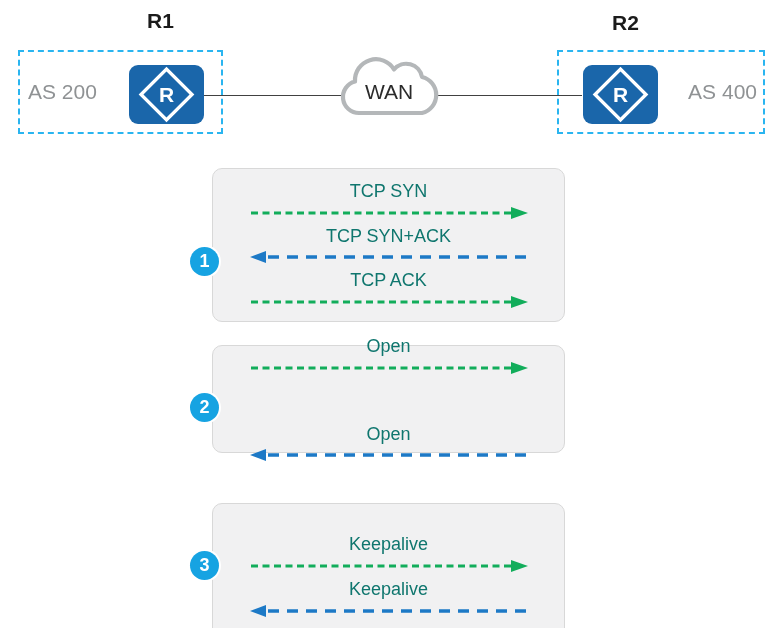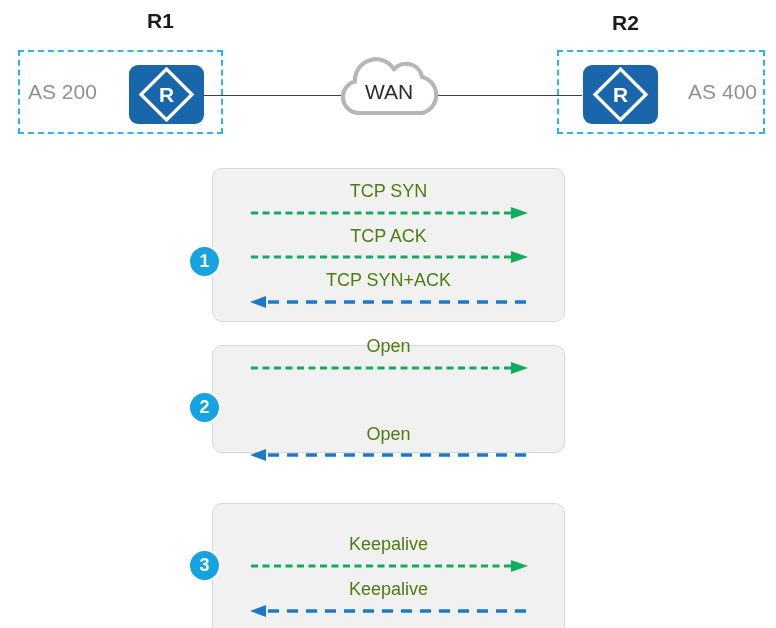--- a/index.html
+++ b/index.html
@@ -32,21 +32,21 @@
 
   
   .panel{position:absolute;left:212px;width:353px;box-sizing:border-box;
          background:var(--panel-bg);border:1px solid var(--panel-border);border-radius:10px;
          display:flex;flex-direction:column;justify-content:center;align-items:center;}
   #step-panel-1{top:168px;height:154px;}
   #step-panel-2{top:345px;height:108px;gap:43px;}
   #step-panel-3{top:503px;height:146px;}
 
   .msg-row{display:flex;flex-direction:column;align-items:center;padding:3px 0;}
-  .msg-label{font-size:18px;color:#4d7c0f;line-height:1.2;margin-bottom:3px;}
+  .msg-label{font-size:18px;color:#0f766e;line-height:1.2;margin-bottom:3px;}
   .arrow-svg{width:280px;height:14px;display:block;}
 
   .badge{position:absolute;width:29px;height:29px;border-radius:50%;
          background:var(--badge-blue);color:#fff;font-size:18px;font-weight:700;
          display:flex;align-items:center;justify-content:center;
          box-shadow:0 0 0 2px #ffffff;z-index:3;}
   #step-badge-1{left:190px;top:247px;}
   #step-badge-2{left:190px;top:393px;}
   #step-badge-3{left:190px;top:551px;}
 </style>
@@ -89,31 +89,31 @@
 
   <div class="panel" id="step-panel-1">
     <div class="msg-row">
       <div class="msg-label">TCP SYN</div>
       <svg class="arrow-svg" viewBox="0 0 280 14">
           <line y1="7" y2="7" stroke="#12ad5b" x1="2" x2="262" stroke-dasharray="7 4.5" stroke-width="3"></line>
           <polygon fill="#12ad5b" points="262,1 279,7 262,13"></polygon>
         </svg>
     </div>
     <div class="msg-row">
+      <div class="msg-label">TCP SYN+ACK</div>
+      <svg class="arrow-svg" viewBox="0 0 280 14">
+          <line y1="7" y2="7" stroke="#1d79c6" x1="19" x2="278" stroke-dasharray="11 8" stroke-width="3.5"></line>
+          <polygon fill="#1d79c6" points="17,1 1,7 17,13"></polygon>
+        </svg>
+    </div>
+    <div class="msg-row">
       <div class="msg-label">TCP ACK</div>
       <svg class="arrow-svg" viewBox="0 0 280 14">
           <line y1="7" y2="7" stroke="#12ad5b" x1="2" x2="262" stroke-dasharray="7 4.5" stroke-width="3"></line>
           <polygon fill="#12ad5b" points="262,1 279,7 262,13"></polygon>
-        </svg>
-    </div>
-    <div class="msg-row">
-      <div class="msg-label">TCP SYN+ACK</div>
-      <svg class="arrow-svg" viewBox="0 0 280 14">
-          <line y1="7" y2="7" stroke="#1d79c6" x1="19" x2="278" stroke-dasharray="11 8" stroke-width="3.5"></line>
-          <polygon fill="#1d79c6" points="17,1 1,7 17,13"></polygon>
         </svg>
     </div>
   </div>
 
   <div class="panel" id="step-panel-2">
     <div class="msg-row">
       <div class="msg-label">Open</div>
       <svg class="arrow-svg" viewBox="0 0 280 14">
           <line y1="7" y2="7" stroke="#12ad5b" x1="2" x2="262" stroke-dasharray="7 4.5" stroke-width="3"></line>
           <polygon fill="#12ad5b" points="262,1 279,7 262,13"></polygon>

